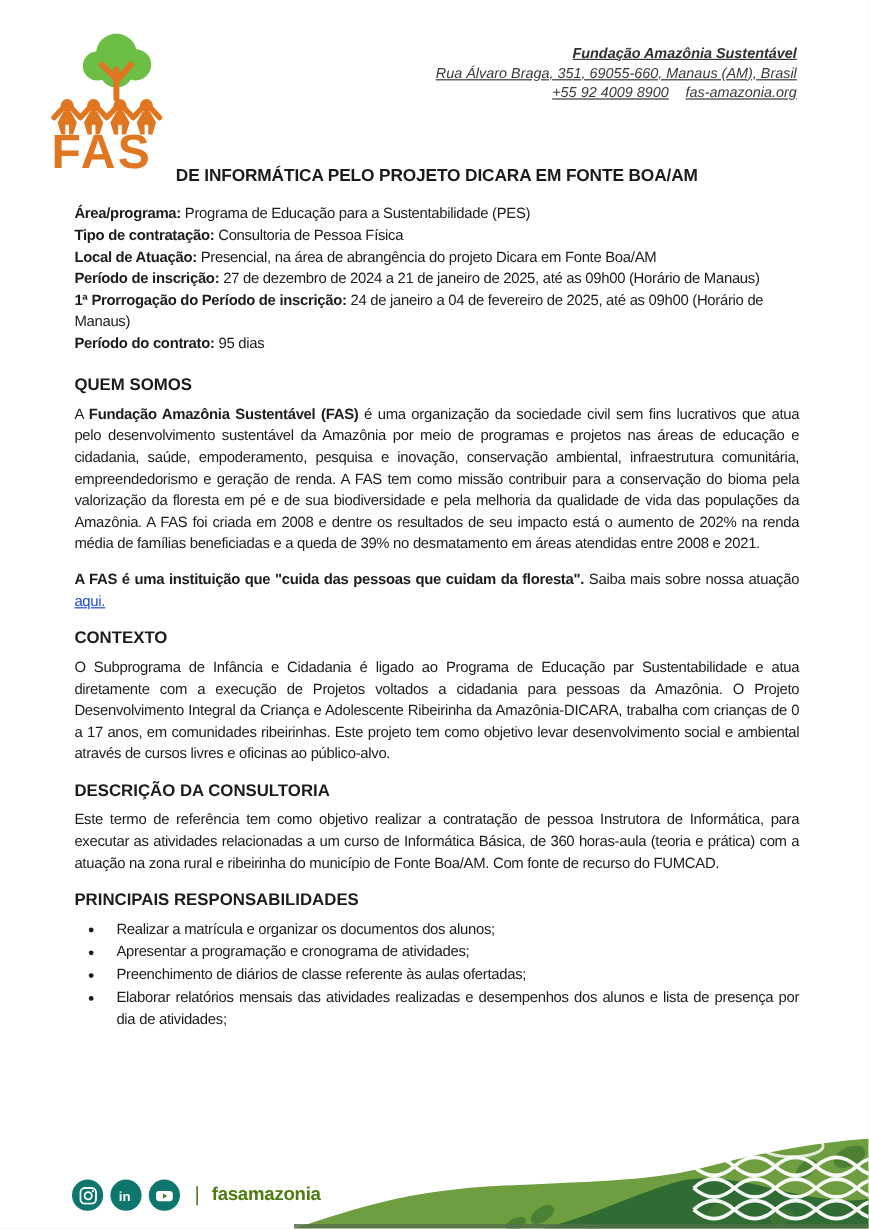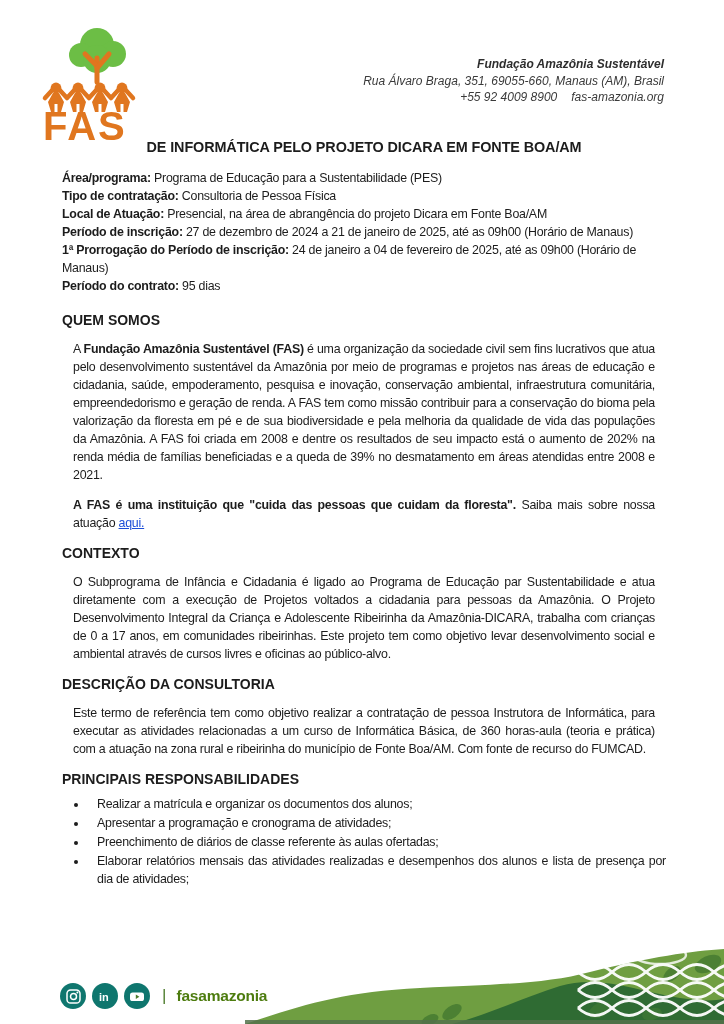--- a/index.html
+++ b/index.html
@@ -1,34 +1,34 @@
 <!DOCTYPE html>
 <html><head>
 <meta charset="utf-8">
 <style>
   html,body{margin:0;padding:0;background:#e8e8e8;}
   .page{position:relative;width:724px;height:1024px;background:#ffffff;overflow:hidden;
         font-family:"Liberation Sans",sans-serif;color:#1c1c1c;margin:0 auto;}
 
   
   .logo{position:absolute;left:40px;top:24px;}
-  .hdr-right{position:absolute;right:60px;top:56px;text-align:right;
-             font-style:italic;font-size:12px;line-height:16.5px;color:#3a3a3a;}
+  .hdr-right{position:absolute;right:60px;top:36px;text-align:right;
+             font-style:italic;font-size:12px;line-height:16.5px;color:#3a3a3a;text-decoration:underline;}
   .hdr-right .org{font-weight:700;color:#2e2e2e;}
   .hdr-right .ph{margin-right:14px;}
 
   
   .content{position:absolute;left:62px;top:138px;width:604px;
            font-size:12.4px;line-height:18px;letter-spacing:-0.25px;}
   .title{text-align:center;font-weight:700;font-size:14.4px;line-height:19px;
          margin:0 4px 12px 4px;letter-spacing:-0.1px;}
   .fields{margin-bottom:16px;}
   .field b{font-weight:700;}
   .h-section{font-weight:700;font-size:14px;margin:12px 0 7px 0;letter-spacing:0;}
-  .para{text-align:justify;margin:11px;}
+  .para{text-align:justify;margin:0;}
   .statement{margin-top:12px;text-align:justify;}
   .statement b{font-weight:700;}
   a.link{color:#1d4ed8;text-decoration:underline;cursor:pointer;}
   ul.resp{margin:2px 0 0 0;padding-left:26px;}
   ul.resp li{padding-left:9px;margin:0 0 1px 0;text-align:justify;}
 
   
   .footer-art{position:absolute;left:0;bottom:0;width:724px;height:80px;pointer-events:none;}
   .social{position:absolute;left:60px;bottom:15px;display:flex;align-items:center;gap:6px;z-index:3;}
   .sicon{width:26px;height:26px;border-radius:50%;background:#0f766e;display:flex;

